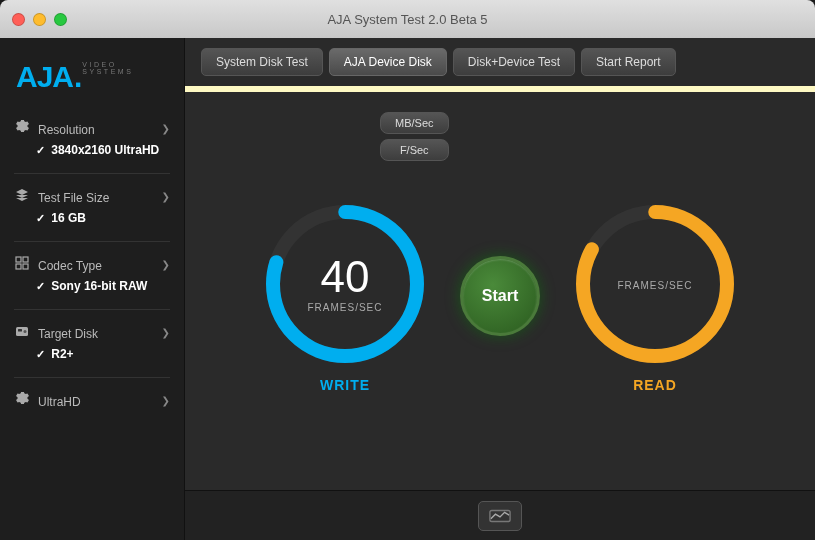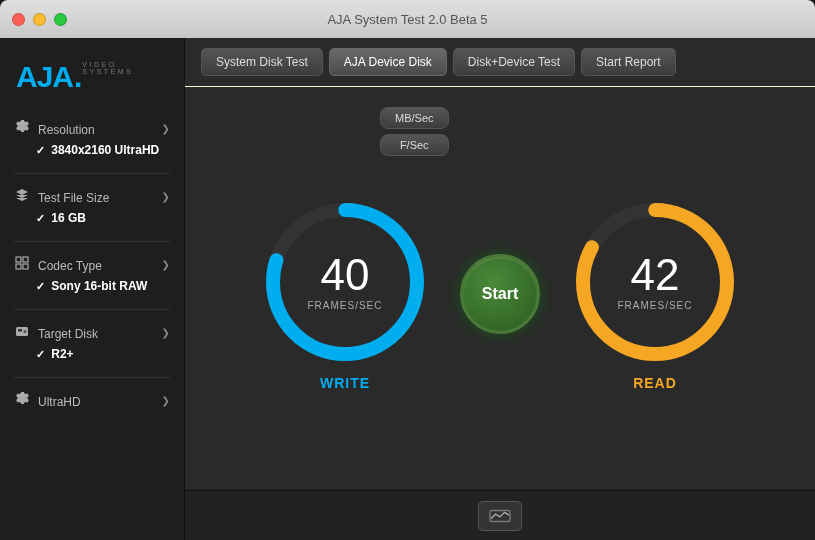--- a/index.html
+++ b/index.html
@@ -128,21 +128,21 @@
       display: flex;
       flex-direction: column;
     }
 
     
     .toolbar {
       background: #2a2a2a;
       padding: 10px 16px;
       display: flex;
       gap: 6px;
-      border-bottom: 1px solid #fef9c3;
+      border-bottom: 6px solid #fef9c3;
     }
 
     .toolbar-btn {
       padding: 6px 14px;
       border-radius: 5px;
       font-size: 12px;
       font-weight: 500;
       cursor: pointer;
       border: 1px solid #555;
       background: linear-gradient(to bottom, #555, #3d3d3d);
@@ -461,21 +461,20 @@
 
         <div class="gauge-container">
           <div class="gauge-ring">
             <svg width="170" height="170" viewBox="0 0 170 170">
 
               <circle cx="85" cy="85" r="72" fill="none" stroke="#333" stroke-width="14"></circle>
 
               <circle cx="85" cy="85" r="72" fill="none" stroke="#f5a623" stroke-width="14" stroke-dasharray="375 77" stroke-dashoffset="113" stroke-linecap="round"></circle>
             </svg>
             <div class="gauge-inner">
-              <div class="gauge-value">42</div>
               <div class="gauge-unit">FRAMES/SEC</div>
             </div>
           </div>
           <span class="gauge-label read">READ</span>
         </div>
 
       </div>
 
     </div>
 

